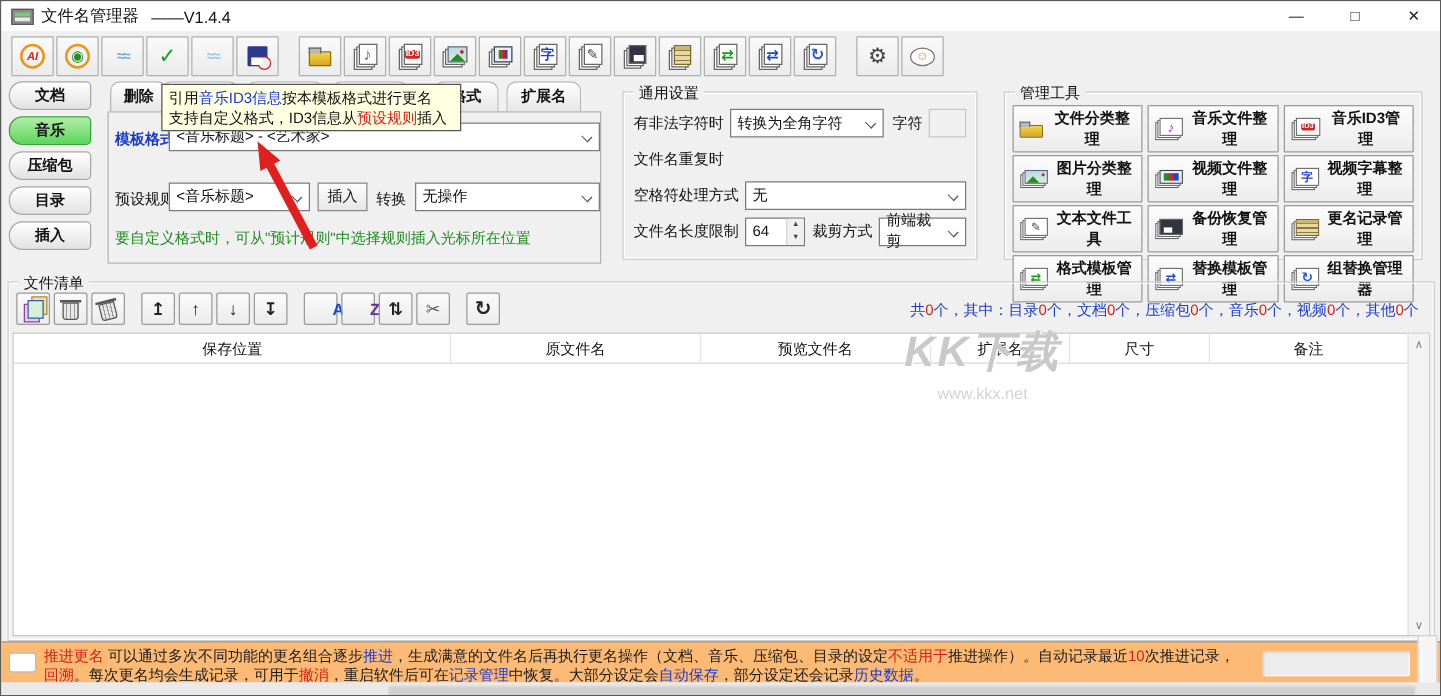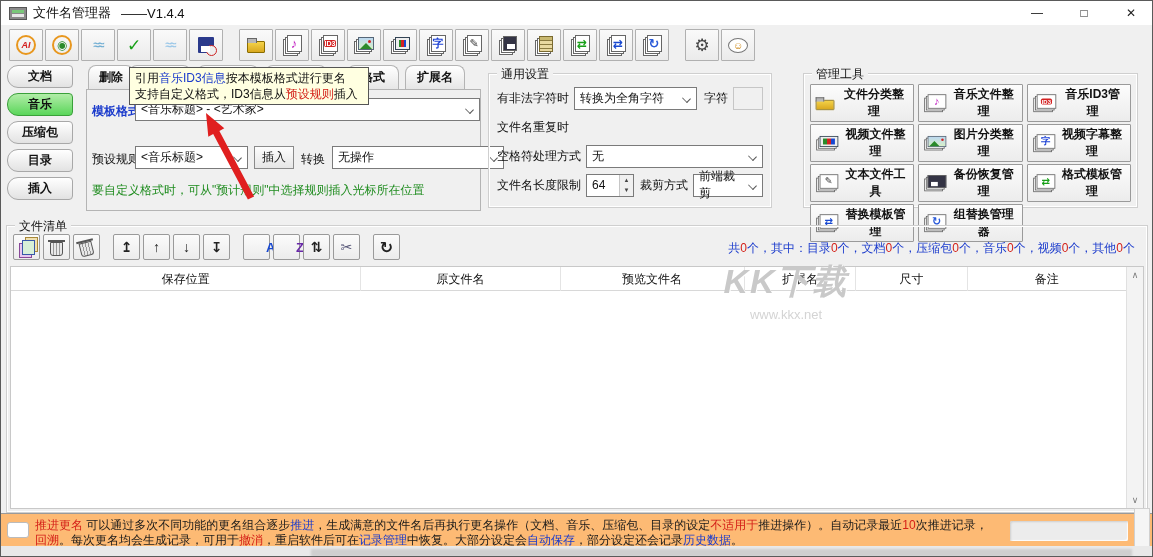--- a/index.html
+++ b/index.html
@@ -244,37 +244,37 @@
       <span>&lt;音乐标题&gt; - &lt;艺术家&gt;</span>
         <i class="chev"></i>
     </div>
     <span class="plabel" style="left:5px;top:61px">预设规则</span>
     <div class="combo" style="left:48px;top:56px;width:113px">
       <span>&lt;音乐标题&gt;</span>
         <i class="chev"></i>
     </div>
     <div class="btn" style="left:167px;top:56px;width:40px">插入</div>
     <span class="plabel" style="left:214px;top:61px">转换</span>
-    <div class="combo" style="left:245px;top:56px;width:172px">
+    <div class="combo" style="left:245px;top:56px;width:148px">
       <span>无操作</span>
         <i class="chev"></i>
     </div>
     <span class="hint-green">要自定义格式时，可从"预计规则"中选择规则插入光标所在位置</span>
   </div>
 
   <div id="tooltip">
     <div><span>引用</span><span class="c-b">音乐ID3信息</span><span>按本模板格式进行更名</span></div>
     <div><span>支持自定义格式，ID3信息从</span><span class="c-r">预设规则</span><span>插入</span></div>
   </div>
 
   <svg id="arrow" width="80" height="110">
     <polygon points="15,12 33.3,27.3 28.4,29.9 63.1,95.4 56.9,98.6 22.2,33.1 17.3,35.7" fill="#e01f1f"></polygon>
   </svg>
 
-  <div class="group" id="general" style="left:487px;top:72px;width:284px;height:135px">
+  <div class="group" id="general" style="left:497px;top:72px;width:284px;height:135px">
     <span class="glegend">通用设置</span>
     <div class="grow" style="top:12px">
       <span class="lbl">有非法字符时</span>
       <div class="combo">
         <span>转换为全角字符</span>
           <i class="chev"></i>
       </div>
       <span class="lbl" style="margin-left:7px">字符</span>
       <div class="inputbox" style="width:30px"></div>
     </div>
@@ -316,38 +316,42 @@
           <span class="ic pg mus">♪</span>
           <span>音乐文件整理</span>
         </button>
         <button class="tool">
           <span class="ic pg id3">
             <b>ID3</b>
           </span>
           <span>音乐ID3管理</span>
         </button>
         <button class="tool">
+          <span class="ic pg shape-img"></span>
+          <span>图片分类整理</span>
+        </button>
+        <button class="tool">
           <span class="ic pg shape-vid"></span>
           <span>视频文件整理</span>
         </button>
         <button class="tool">
-          <span class="ic pg shape-img"></span>
-          <span>图片分类整理</span>
-        </button>
-        <button class="tool">
           <span class="ic pg zi">字</span>
           <span>视频字幕整理</span>
         </button>
         <button class="tool">
           <span class="ic pg txt">✎</span>
           <span>文本文件工具</span>
         </button>
         <button class="tool">
           <span class="ic pg shape-floppy2"></span>
           <span>备份恢复管理</span>
+        </button>
+        <button class="tool">
+          <span class="ic pg shape-note"></span>
+          <span>更名记录管理</span>
         </button>
         <button class="tool">
           <span class="ic pg swapg">⇄</span>
           <span>格式模板管理</span>
         </button>
         <button class="tool">
           <span class="ic pg swapb">⇄</span>
           <span>替换模板管理</span>
         </button>
         <button class="tool">

